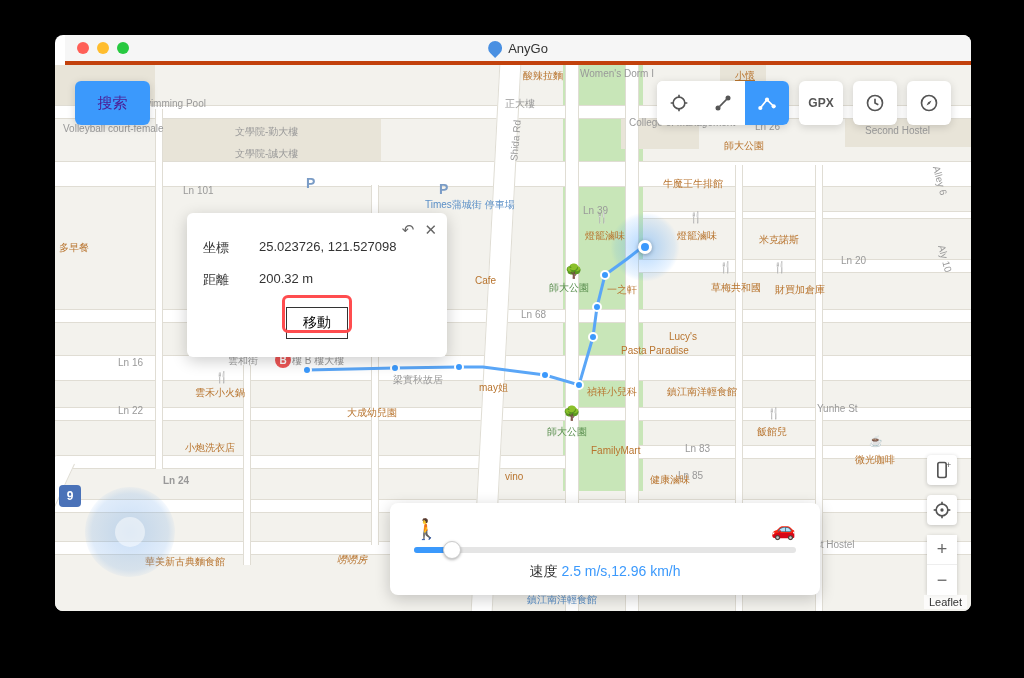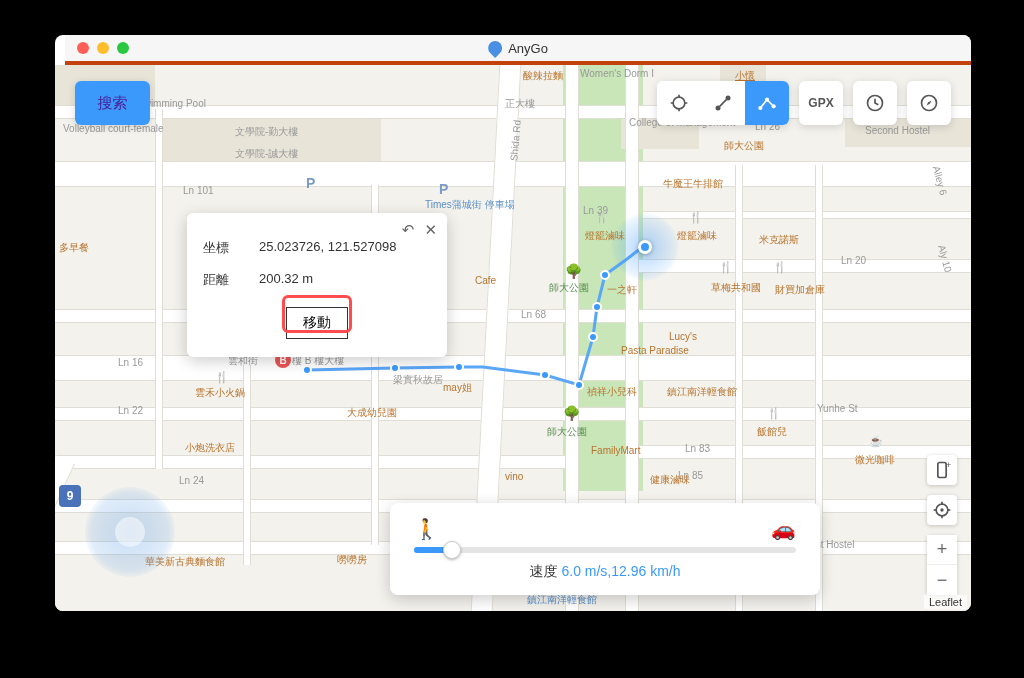--- a/index.html
+++ b/index.html
@@ -185,38 +185,38 @@
     <span class="lbl brown" style="left:656px; top:216px;">草梅共和國</span>
     <span class="lbl brown" style="left:720px; top:218px;">財買加倉庫</span>
     <span class="lbl gray" style="left:466px; top:244px;">Ln 68</span>
     <span class="lbl brown" style="left:614px; top:266px;">Lucy's</span>
     <span class="lbl brown" style="left:566px; top:280px;">Pasta Paradise</span>
     <span class="lbl gray" style="left:173px; top:289px;">雲和街</span>
     <span class="lbl gray" style="left:237px; top:289px;">樓 B 樓大樓</span>
     <span class="lbl gray" style="left:762px; top:338px;">Yunhe St</span>
     <span class="lbl gray" style="left:63px; top:292px;">Ln 16</span>
     <span class="lbl gray" style="left:338px; top:308px;">梁實秋故居</span>
-    <span class="lbl brown" style="left:388px; top:316px;">may姐</span>
+    <span class="lbl brown" style="left:424px; top:316px;">may姐</span>
     <span class="lbl brown" style="left:532px; top:320px;">禎祥小兒科</span>
     <span class="lbl brown" style="left:612px; top:320px;">鎮江南洋輕食館</span>
     <span class="lbl brown" style="left:140px; top:321px;">雲禾小火鍋</span>
     <span class="lbl gray" style="left:63px; top:340px;">Ln 22</span>
     <span class="lbl brown" style="left:292px; top:341px;">大成幼兒園</span>
     <span class="lbl gray" style="left:630px; top:378px;">Ln 83</span>
     <span class="lbl gray" style="left:623px; top:405px;">Ln 85</span>
     <span class="lbl brown" style="left:536px; top:380px;">FamilyMart</span>
     <span class="lbl" style="left:492px; top:360px; color:#5a8f4f;">師大公園</span>
     <span class="lbl brown" style="left:702px; top:360px;">飯館兒</span>
     <span class="lbl brown" style="left:130px; top:376px;">小炮洗衣店</span>
     <span class="lbl brown" style="left:595px; top:408px;">健康滷味</span>
     <span class="lbl brown" style="left:800px; top:388px;">微光咖啡</span>
-    <span class="lbl gray" style="left:124px; top:410px;">Ln 24</span>
+    <span class="lbl gray" style="left:108px; top:410px;font-weight:bold;">Ln 24</span>
     <span class="lbl brown" style="left:450px; top:406px;">vino</span>
     <span class="lbl brown" style="left:90px; top:490px;">華美新古典麵食館</span>
-    <span class="lbl brown" style="left:282px; top:488px;">嘮嘮房</span>
+    <span class="lbl brown" style="left:282px; top:488px;font-style:italic;">嘮嘮房</span>
     <span class="lbl gray" style="left:724px; top:474px;">1983 First Hostel</span>
     <span class="lbl blue" style="left:472px; top:528px;">鎮江南洋輕食館</span>
     <span class="lbl gray" style="left:440px; top:70px; transform: rotate(-85deg);">Shida Rd</span>
 
     <span class="park-p" style="left:384px; top:116px;">P</span>
     <span class="park-p" style="left:251px; top:110px;">P</span>
     <span class="park-p" style="left:498px; top:510px;">P</span>
 
     <span class="tree-icon" style="position:absolute; left:510px; top:198px;">🌳</span>
     <span class="tree-icon" style="position:absolute; left:508px; top:340px;">🌳</span>
@@ -299,21 +299,21 @@
     <div class="speed-panel">
       <div class="speed-ends">
         <span>🚶</span>
         <span>🚗</span>
       </div>
       <div class="slider-track">
         <div class="slider-fill"></div>
         <div class="slider-thumb"></div>
       </div>
       <div class="speed-text">
-        <span class="lab">速度</span><span>6.0 m/s,12.96 km/h</span>
+        <span class="lab">速度</span><span>2.5 m/s,12.96 km/h</span>
       </div>
     </div>
 
     <div class="compass">
       <div class="compass-inner"></div>
     </div>
 
     <div class="right-stack">
       <button class="small-tool">
         <svg class="icon" viewBox="0 0 24 24">

